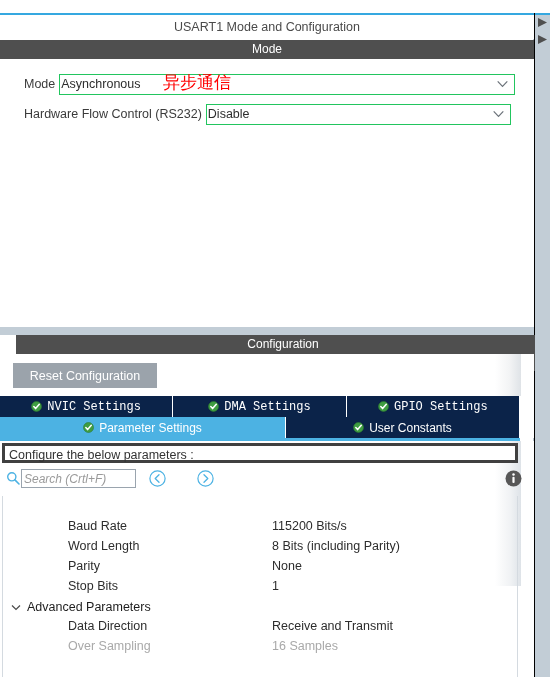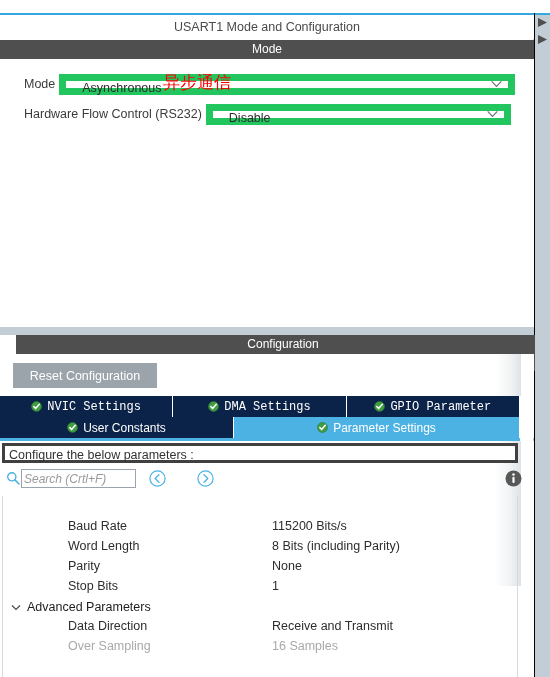--- a/index.html
+++ b/index.html
@@ -84,25 +84,25 @@
     font-size: 12.5px;
     color: #3b3b3b;
     text-align: right;
     padding-right: 4px;
     white-space: nowrap;
   }
   .combo {
     position: relative;
     height: 21px;
     box-sizing: border-box;
-    border: 7px solid #22c55e;
+    border: 1px solid #22c55e;
     background: #ffffff;
     display: flex;
-    align-items: flex-start;
-    padding-left: 16px;
+    align-items: center;
+    padding-left: 1px;
     font-size: 12.5px;
     color: #2d2d2d;
   }
   .combo .chev {
     position: absolute;
     right: 6px;
     top: 50%;
     transform: translateY(-50%);
     width: 11px; height: 7px;
   }
@@ -462,43 +462,43 @@
         </span>
         <span>DMA Settings</span>
       </div>
       <div class="tab">
         <span class="check-icon">
           <svg viewBox="0 0 11 11" width="11" height="11">
               <circle cx="5.5" cy="5.5" r="5" fill="#3f9d42" stroke="#2f7a32" stroke-width="0.6"></circle>
               <polyline points="2.8,5.6 4.6,7.6 8.3,3.3" fill="none" stroke="#ffffff" stroke-width="1.5" stroke-linecap="round" stroke-linejoin="round"></polyline>
             </svg>
         </span>
-        <span>GPIO Parameter</span>
+        <span>GPIO Settings</span>
       </div>
       <div class="tabs-row-right-fill"></div>
     </div>
 
     <div class="tabs-row" id="tabs-row-2">
+      <div class="tab active" style="flex:0 0 286px;">
+        <span class="check-icon">
+          <svg viewBox="0 0 11 11" width="11" height="11">
+              <circle cx="5.5" cy="5.5" r="5" fill="#3f9d42" stroke="#2f7a32" stroke-width="0.6"></circle>
+              <polyline points="2.8,5.6 4.6,7.6 8.3,3.3" fill="none" stroke="#ffffff" stroke-width="1.5" stroke-linecap="round" stroke-linejoin="round"></polyline>
+            </svg>
+        </span>
+        <span>Parameter Settings</span>
+      </div>
       <div class="tab">
         <span class="check-icon">
           <svg viewBox="0 0 11 11" width="11" height="11">
               <circle cx="5.5" cy="5.5" r="5" fill="#3f9d42" stroke="#2f7a32" stroke-width="0.6"></circle>
               <polyline points="2.8,5.6 4.6,7.6 8.3,3.3" fill="none" stroke="#ffffff" stroke-width="1.5" stroke-linecap="round" stroke-linejoin="round"></polyline>
             </svg>
         </span>
         <span>User Constants</span>
-      </div>
-      <div class="tab active" style="flex:0 0 286px;">
-        <span class="check-icon">
-          <svg viewBox="0 0 11 11" width="11" height="11">
-              <circle cx="5.5" cy="5.5" r="5" fill="#3f9d42" stroke="#2f7a32" stroke-width="0.6"></circle>
-              <polyline points="2.8,5.6 4.6,7.6 8.3,3.3" fill="none" stroke="#ffffff" stroke-width="1.5" stroke-linecap="round" stroke-linejoin="round"></polyline>
-            </svg>
-        </span>
-        <span>Parameter Settings</span>
       </div>
       <div class="tabs-row-right-fill"></div>
     </div>
 
     <div class="tab-underline"></div>
 
     <div class="params-wrap">
 
       <div class="params-right-shadow"></div>
       <div class="params-right-card"></div>

